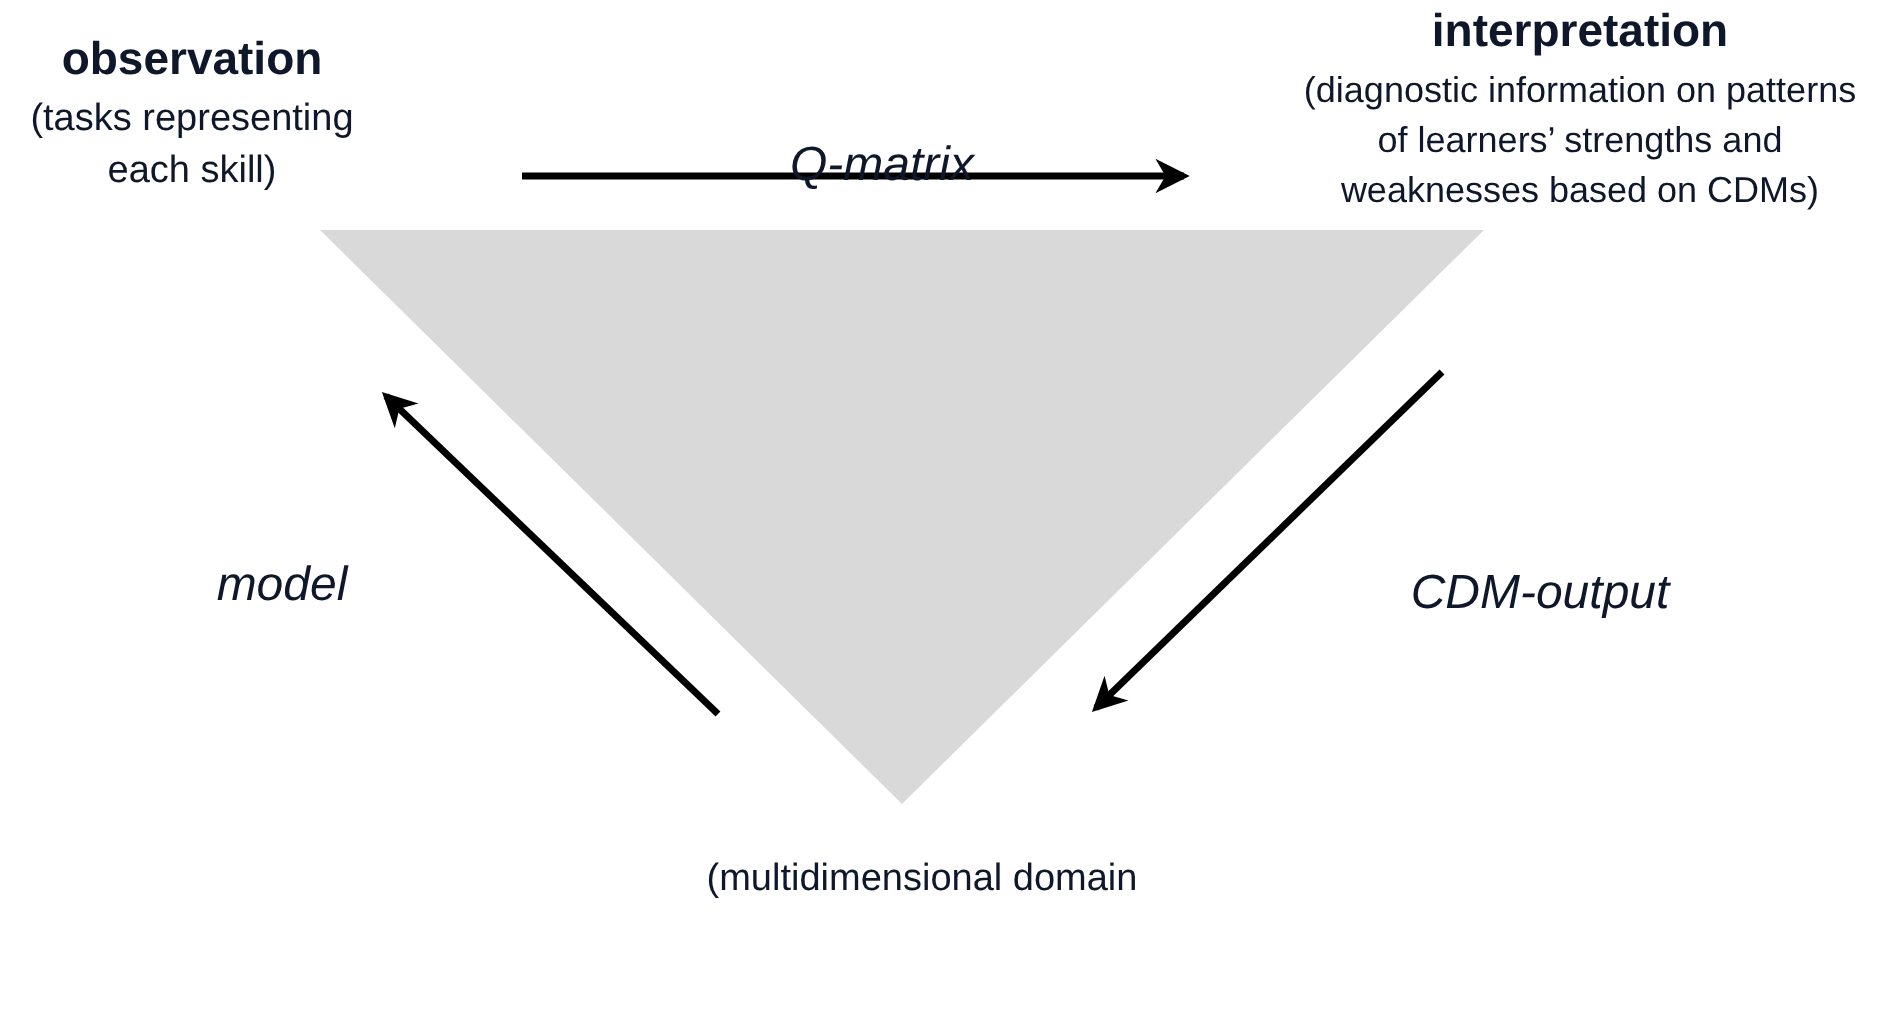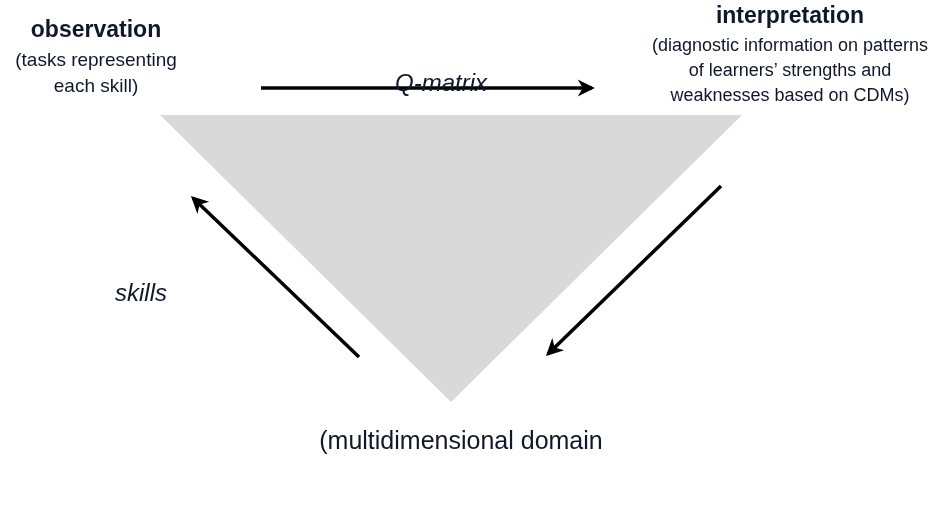--- a/index.html
+++ b/index.html
@@ -47,21 +47,21 @@
   .node-interpretation {
     left: 634px;
     top: 2px;
     width: 312px;
   }
   .node-cognition {
     left: 300px;
     top: 427px;
     width: 322px;
   }
-  .node-cognition .sub { font-size: 25px; }
+  .node-cognition .sub { font-size: 19px; }
   .node-cognition .sub div { line-height: 26px; }
   .edge-label {
     position: absolute;
     font-style: italic;
     font-size: 24px;
     text-align: center;
     white-space: nowrap;
   }
   .label-q-matrix {
     left: 341px;
@@ -119,16 +119,17 @@
   </div>
 
   <div class="node node-cognition">
     <div class="sub">
       <div>(multidimensional domain</div>
     </div>
   </div>
 
   <div class="edge-label label-q-matrix">Q-matrix</div>
 
-  <div class="edge-label label-skills">skills</div>
+  <div class="edge-label label-skills">model</div>
 
+  <div class="edge-label label-cdm-output">CDM-output</div>
 
 </div>
 
 </body></html>

